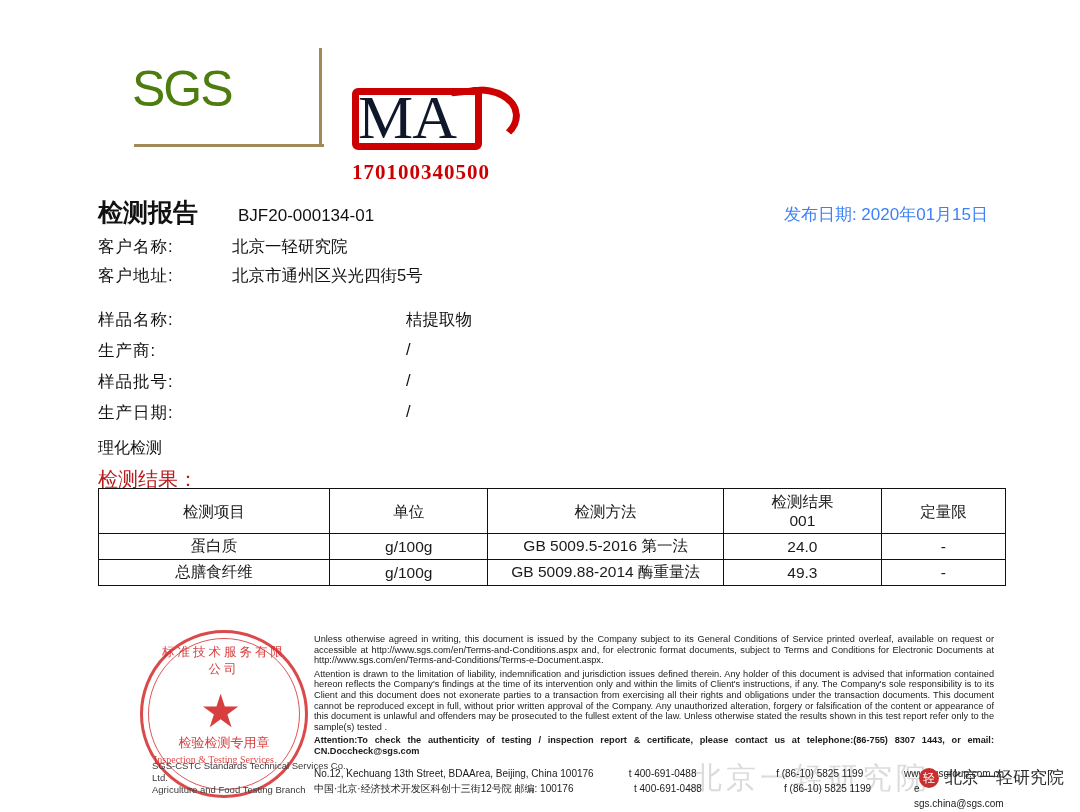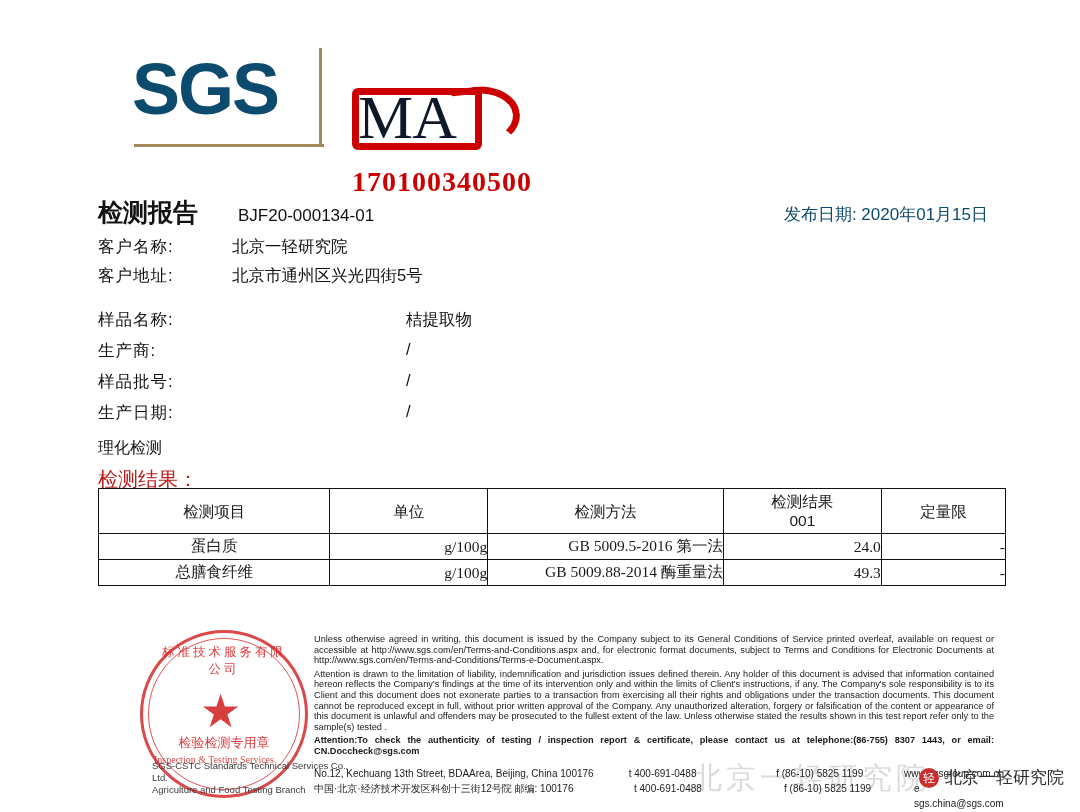--- a/index.html
+++ b/index.html
@@ -24,24 +24,24 @@
     height: 140px;
   }
   .sgs-logo {
     position: absolute;
     left: 132px; top: 12px;
     width: 190px;
     height: 105px;
   }
   .sgs-text {
     font-family: "Liberation Sans", sans-serif;
-    font-weight: bold;
-    font-size: 72px;
+    font-weight: normal;
+    font-size: 50px;
     letter-spacing: -2px;
-    color: #0c4a6e;
+    color: #4d7c0f;
     line-height: 86px;
   }
   .sgs-rule-v {
     position: absolute;
     right: 0; top: 2px;
     width: 3px; height: 96px;
     background: #a08a5a;
   }
   .sgs-rule-h {
     position: absolute;
@@ -84,24 +84,24 @@
     left: 96px; top: 0px;
     width: 72px; height: 62px;
     border: 7px solid #cc0000;
     border-left-color: transparent;
     border-bottom-color: transparent;
     border-radius: 0 60% 60% 0 / 0 50% 50% 0;
     box-sizing: border-box;
     transform: rotate(-6deg);
   }
   .cma-number {
-    margin-top: 12px;
+    margin-top: 6px;
     font-family: "Liberation Serif", serif;
     font-weight: bold;
-    font-size: 28px;
+    font-size: 21px;
     color: #cc0000;
     letter-spacing: 1px;
   }
 
   
   .report-head {
     position: absolute;
     left: 98px; top: 196px;
     width: 890px;
   }
@@ -117,21 +117,21 @@
     width: 140px;
   }
   .report-no {
     font-size: 17px;
     color: #111;
     width: 360px;
     padding-bottom: 3px;
   }
   .issue-date {
     font-size: 17px;
-    color: #0c4a6e;
+    color: #3b82f6;
     text-align: right;
     flex: 1;
     padding-bottom: 3px;
   }
 
   .kv {
     display: flex;
     margin-top: 7px;
     font-size: 16.5px;
     color: #111;
@@ -172,21 +172,21 @@
     height: 44px;
     font-weight: normal;
     text-align: center;
     vertical-align: middle;
     line-height: 19px;
   }
   table.results tbody td {
     height: 25px;
     vertical-align: middle;
   }
-  td.c { text-align: right; font-family: Liberation Serif, serif; }
+  td.c { text-align: center; }
   td.l { text-align: center; padding-left: 10px; }
   .col1 { width: 232px; }
   .col2 { width: 158px; }
   .col3 { width: 236px; }
   .col4 { width: 158px; }
   .col5 { width: 124px; }
   tbody tr td { border-top: none; border-bottom: none; }
   tbody tr:last-child td { border-bottom: 1px solid #111; }
 
   

